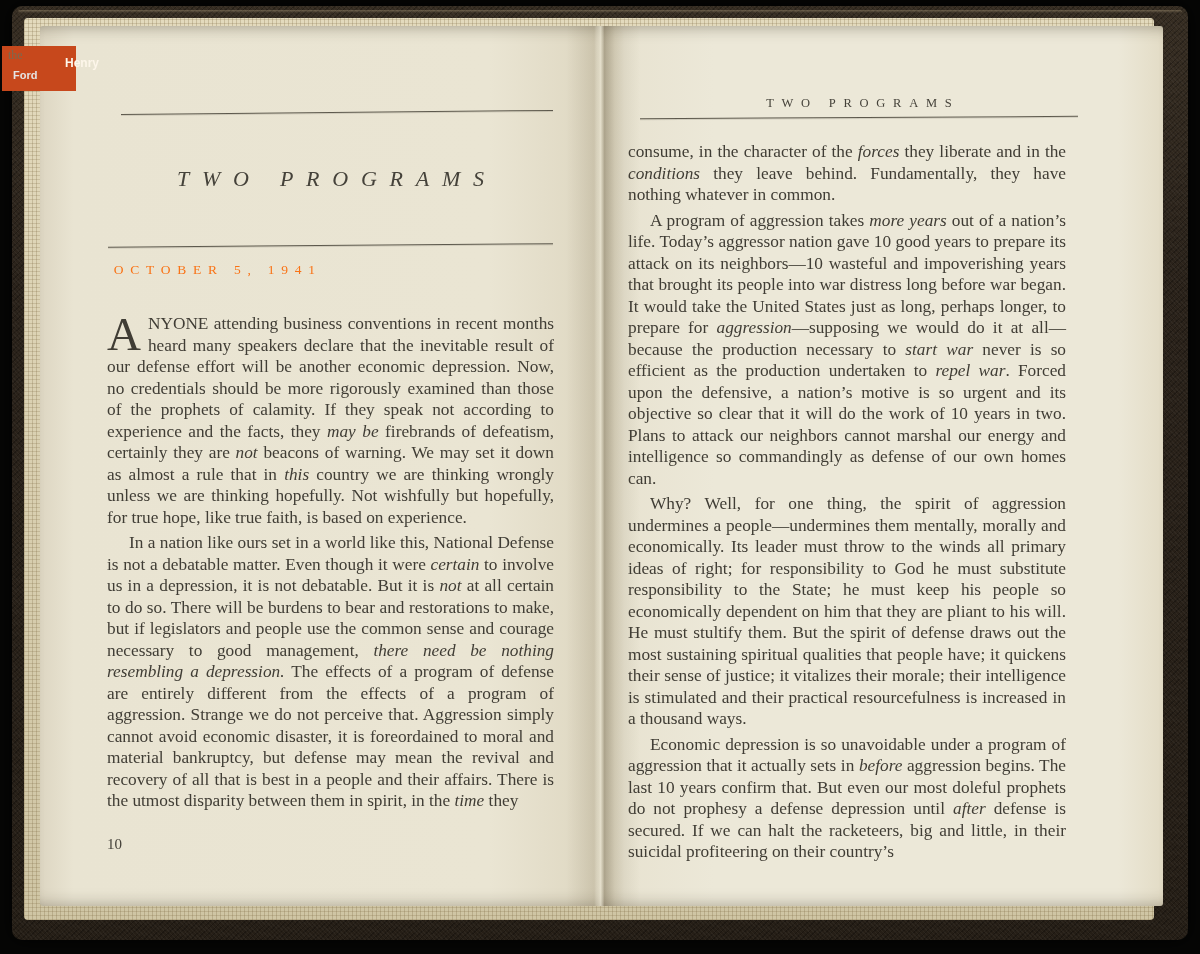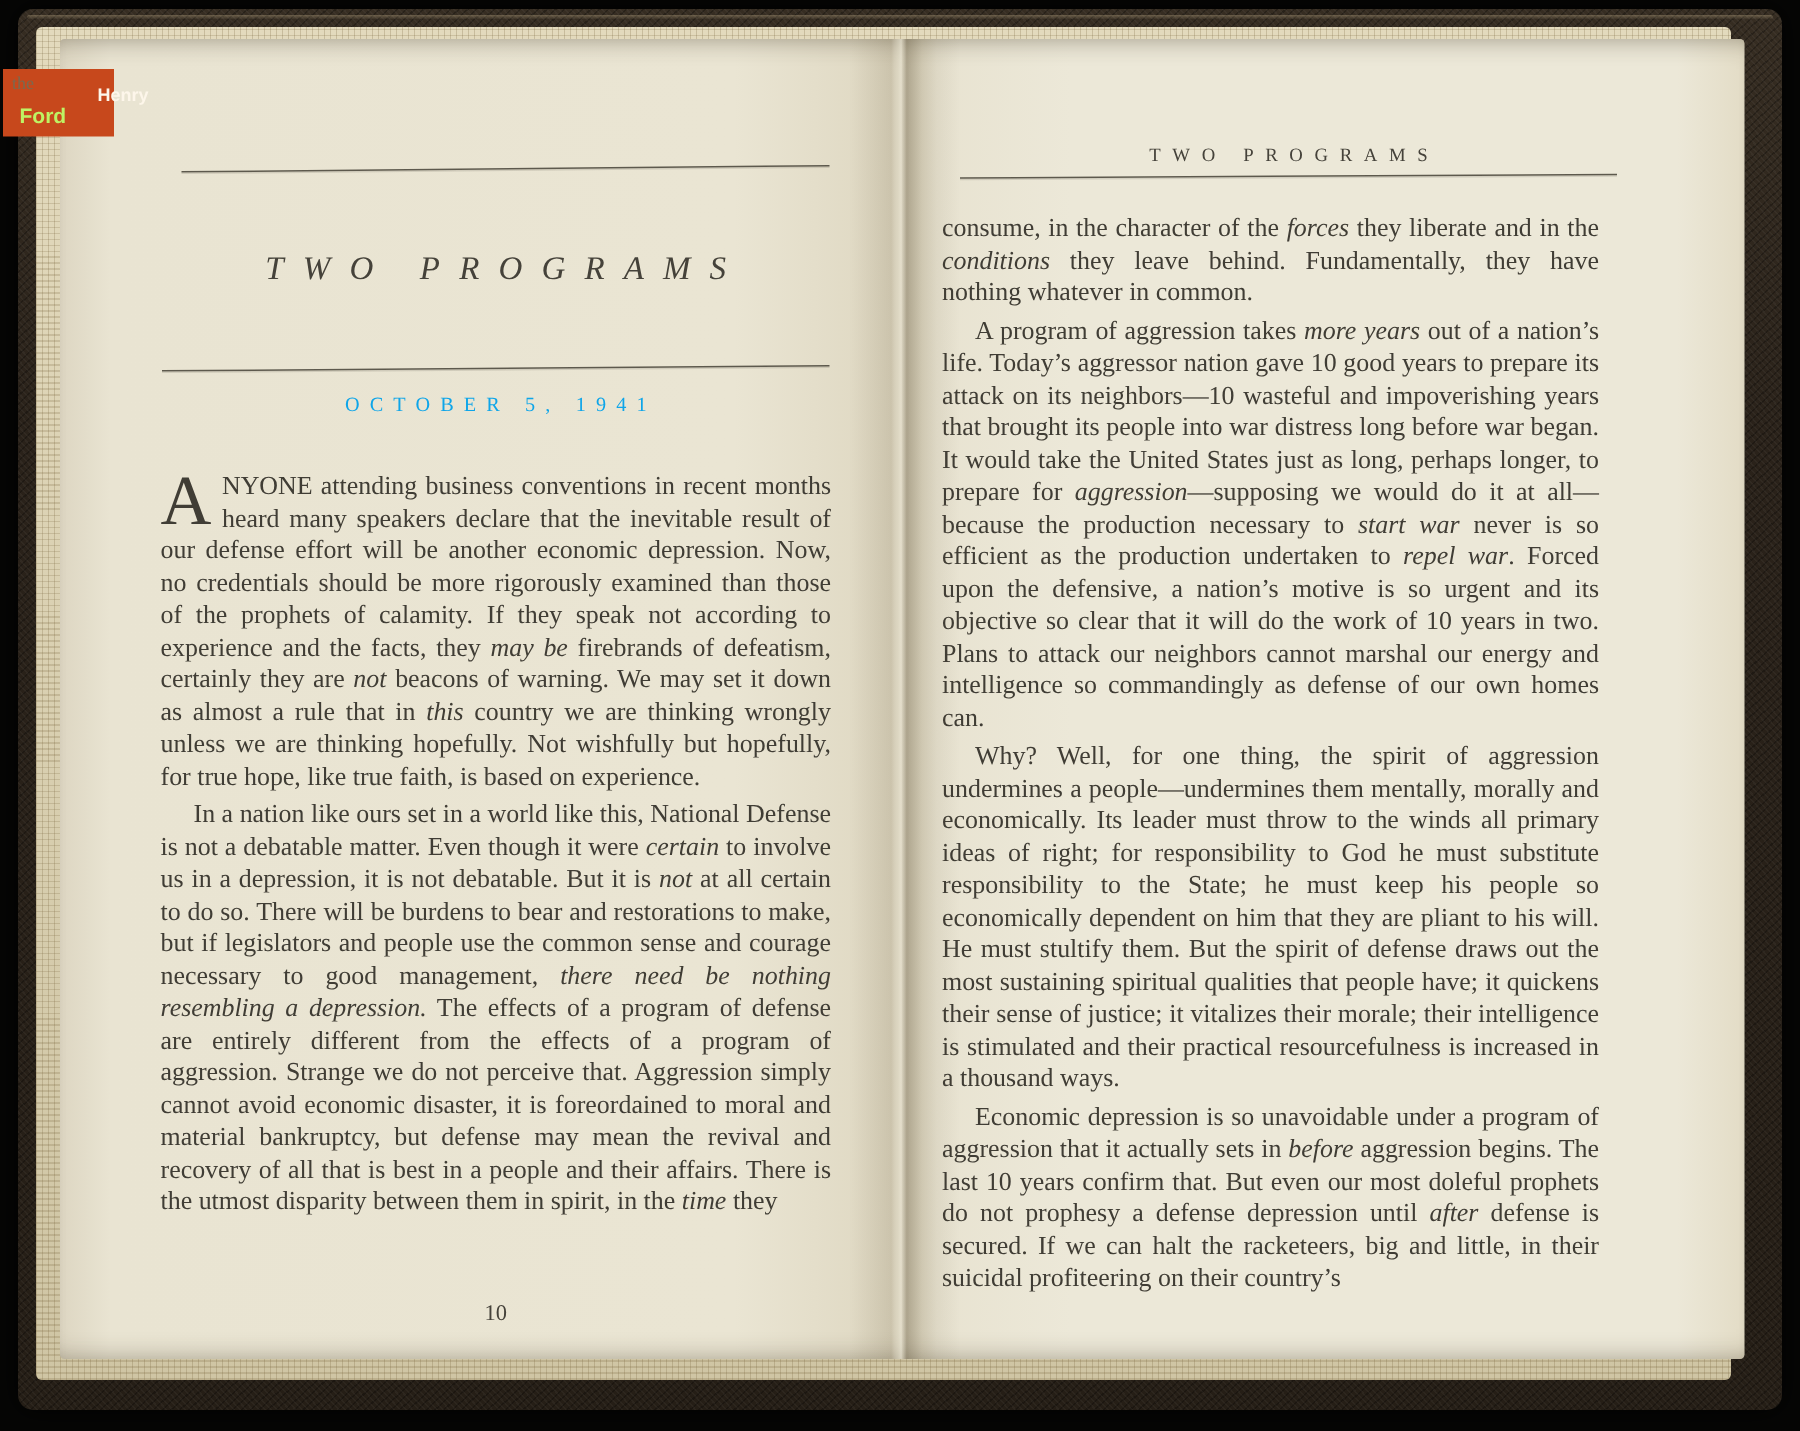--- a/index.html
+++ b/index.html
@@ -65,23 +65,23 @@
   .rule {
     position: absolute; height: 1px; background: #5d594d;
     box-shadow: 0 1px 0 rgba(93,89,77,0.18);
   }
   .chapter-title {
     position: absolute; text-align: center;
     font-style: italic; font-size: 22px; letter-spacing: 0.58em; text-indent: 0.58em;
     color: #45423a;
   }
   .date-heading {
-    position: absolute; text-align: center;
+    position: absolute; text-align: left;
     font-size: 13.5px; letter-spacing: 0.5em; text-indent: 0.5em;
-    color: #0ea5e9;
+    color: #f97316;
   }
   .running-header {
     position: absolute; text-align: center;
     font-size: 12.5px; letter-spacing: 0.62em; text-indent: 0.62em;
     color: #45423a;
   }
   .body-block {
     position: absolute;
     font-size: 17.3px; line-height: 21.5px;
     text-align: justify;
@@ -90,43 +90,43 @@
   .body-block p { margin: 0; }
   .body-block p + p { margin-top: 4px; text-indent: 22px; }
   .body-block p.no-indent { text-indent: 0; }
   .dropcap {
     float: left;
     font-size: 47px; line-height: 37px;
     padding: 3px 7px 0 0;
     color: #403d35;
   }
   .page-number {
-    position: absolute; text-align: center;
-    font-size: 15px; color: #45423a; margin-top: 32px;
+    position: absolute; text-align: left;
+    font-size: 15px; color: #45423a;
   }
 
   
   .logo {
     position: absolute; left: 2px; top: 6px; width: 74px; height: 45px;
     background: #c7481c;
     font-family: "Liberation Sans", sans-serif;
     margin-top: 40px;
   }
   .logo .the {
     position: absolute; left: 6px; top: 2px;
     font-family: "Liberation Serif", serif;
     font-size: 12px; color: #7a6a50;
   }
   .logo .henry {
     position: absolute; left: 15px; top: 10px;
     font-size: 12px; font-weight: bold; color: #fdf6ea; padding-left: 48px;
   }
   .logo .ford {
     position: absolute; left: 11px; top: 23px;
-    font-size: 14px; font-weight: bold; color: #bef264;
+    font-size: 11px; font-weight: bold; color: #e5e5e5;
   }
 </style>
 </head>
 <body>
 
 <div class="scene">
 
   <div class="cover">
     <div class="cover-highlight"></div>
   </div>

